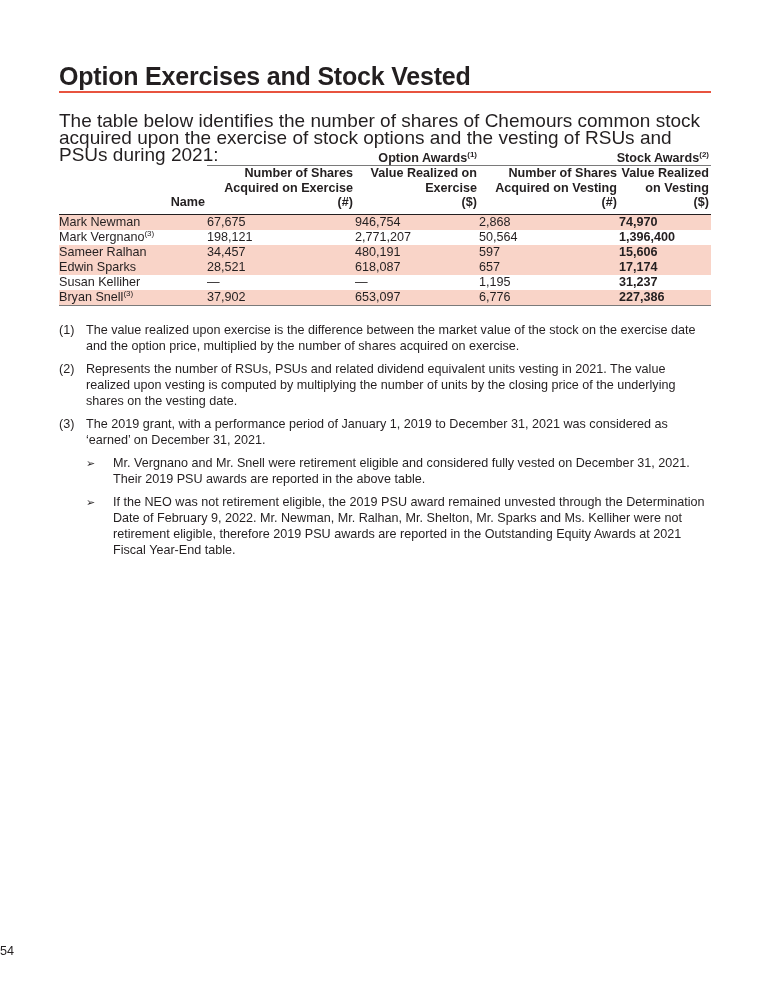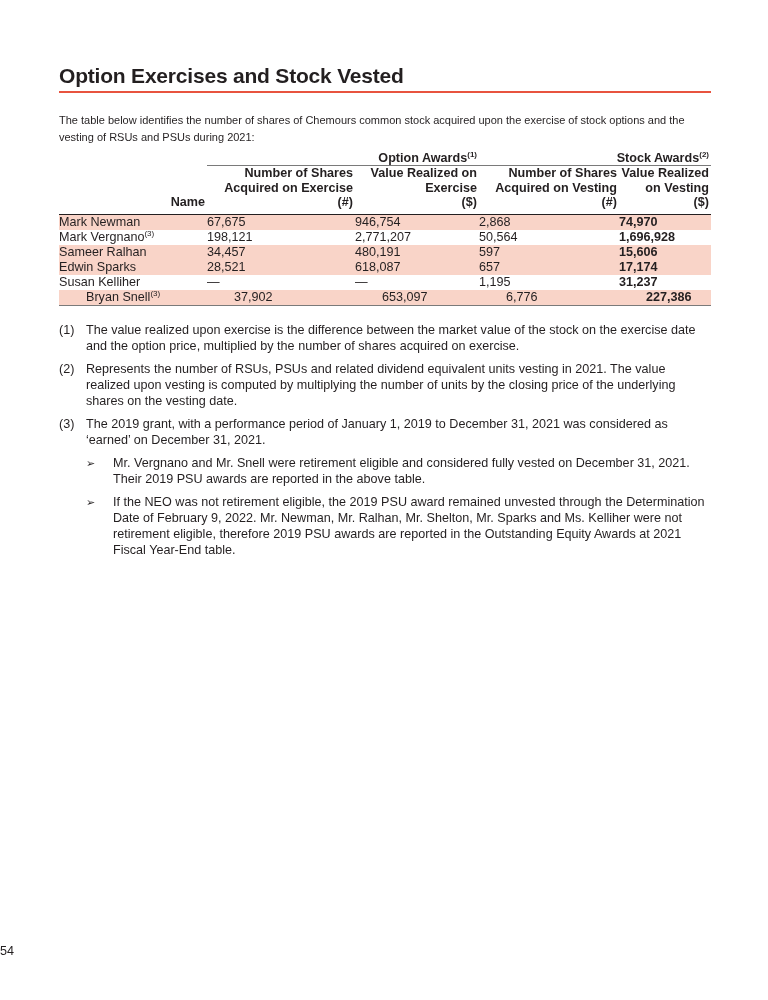--- a/index.html
+++ b/index.html
@@ -3,41 +3,41 @@
 <meta charset="utf-8">
 <style>
   html, body { margin: 0; padding: 0; background: #ffffff; }
   body {
     width: 768px; height: 1000px; position: relative; overflow: hidden;
     font-family: "Liberation Sans", sans-serif; color: #231f20;
   }
   .page { position: absolute; left: 59px; top: 0; width: 652px; }
   h1 {
     margin: 0; position: absolute; top: 64px; left: 0; width: 652px;
-    font-size: 21px; font-weight: bold; letter-spacing: -0.2px;
+    font-size: 25px; font-weight: bold; letter-spacing: -0.2px;
     padding-bottom: 3px; border-bottom: 2px solid #e8533f; line-height: 24px;
   }
   .intro {
     position: absolute; top: 112px; left: 0; width: 652px;
-    font-size: 11px; line-height: 17px; margin: 0;
+    font-size: 19px; line-height: 17px; margin: 0;
   }
   table {
     position: absolute; top: 150px; left: 0; width: 652px;
     border-collapse: collapse; font-size: 12.6px; line-height: 14.5px;
   }
   th { font-weight: bold; text-align: right; vertical-align: bottom; padding: 0 2px 0 0; }
   .grp th { padding-top: 0; height: 15px; }
   .grp th.g { border-bottom: 1px solid #7a7a7a; }
   .hdr th { border-bottom: 1px solid #231f20; padding-bottom: 4px; }
   sup { font-size: 8px; line-height: 0; vertical-align: 5px; }
   td { padding: 0; height: 15px; margin-left: 25px; }
   td.num { padding-right: 16px; }
   td.num.last { padding-right: 0; font-weight: bold; }
   tbody tr.shade td { background: #f9d4c8; }
-  tbody tr:last-child td { border-bottom: 1px solid #7a7a7a; padding-left: 27px; }
+  tbody tr:last-child td { border-bottom: 1px solid #7a7a7a; }
   .notes { position: absolute; top: 322px; left: 0; width: 652px; font-size: 12.6px; line-height: 16px; }
   .note { display: flex; margin-bottom: 7px; }
   .note .mk { width: 27px; flex: none; }
   .note .tx { flex: 1; }
   .bullet { display: flex; margin: 6px 0 7px 27px; }
   .bullet .mk { width: 27px; flex: none; font-size: 11px; }
   .bullet .tx { flex: 1; }
   .pnum { position: absolute; top: 944px; left: 0; width: 768px; text-align: left; font-size: 12.6px; }
 </style>
 </head>
@@ -91,21 +91,21 @@
         <td class="num">67,675</td>
         <td class="num">946,754</td>
         <td class="num">2,868</td>
         <td class="num last">74,970</td>
       </tr>
       <tr>
         <td><span>Mark Vergnano</span><sup>(3)</sup></td>
         <td class="num">198,121</td>
         <td class="num">2,771,207</td>
         <td class="num">50,564</td>
-        <td class="num last">1,696,928</td>
+        <td class="num last">1,396,400</td>
       </tr>
       <tr class="shade">
         <td><span>Sameer Ralhan</span><sup></sup></td>
         <td class="num">34,457</td>
         <td class="num">480,191</td>
         <td class="num">597</td>
         <td class="num last">15,606</td>
       </tr>
       <tr class="shade">
         <td><span>Edwin Sparks</span><sup></sup></td>

